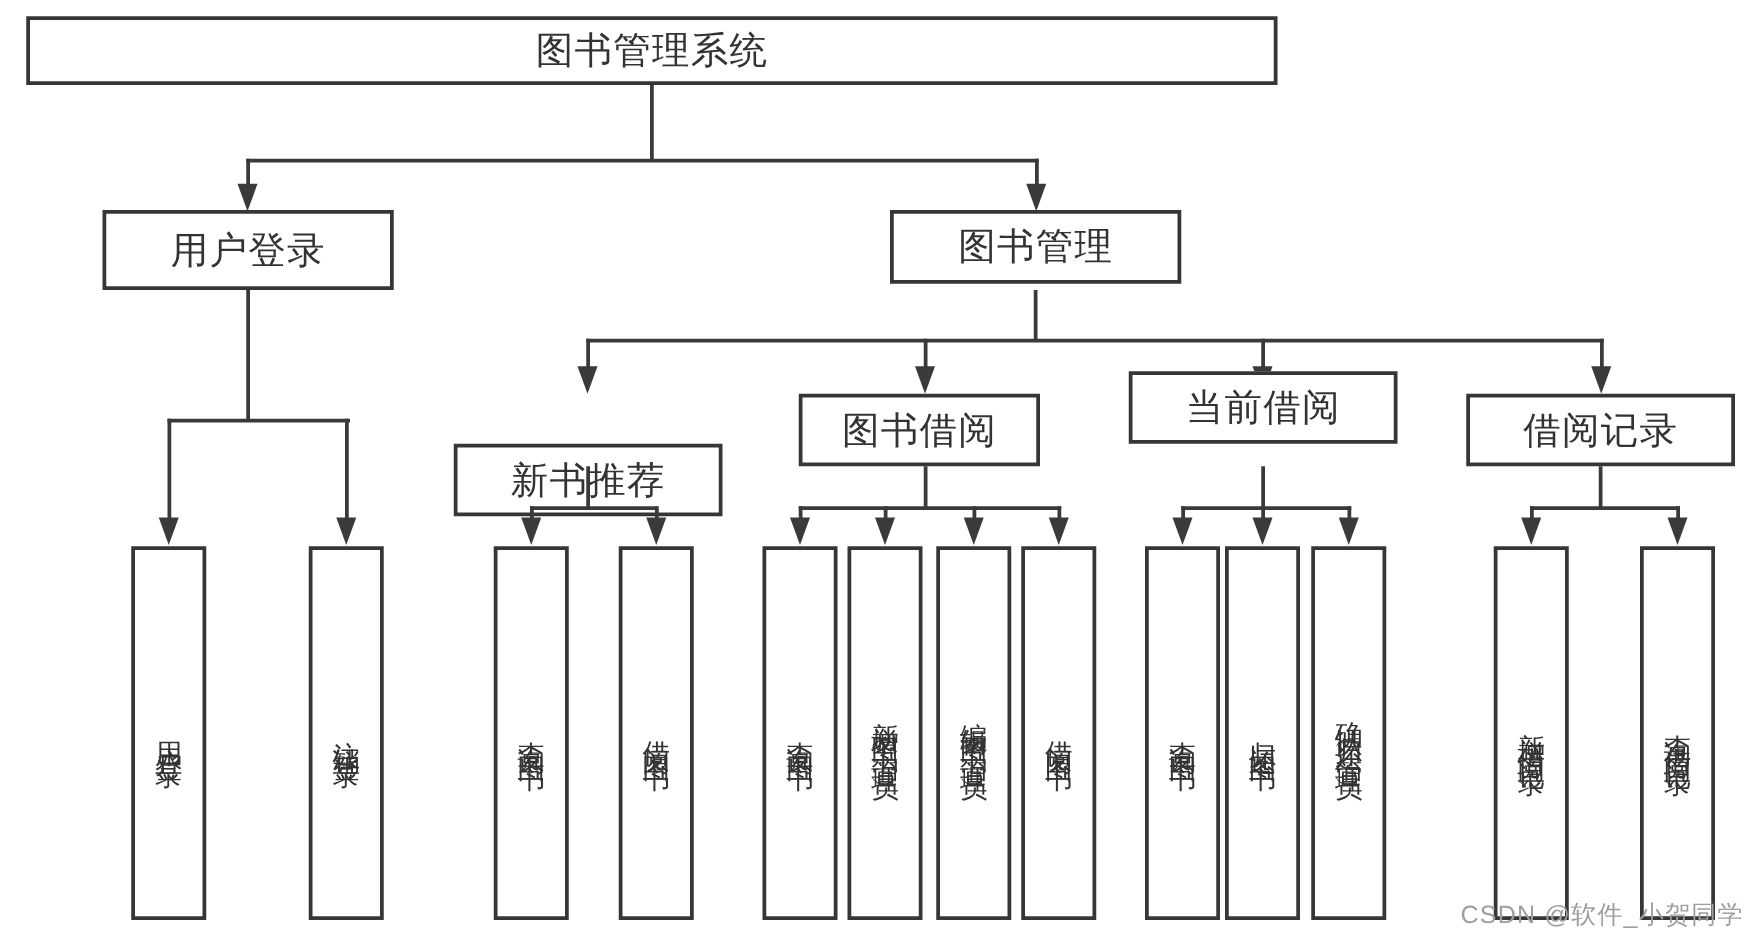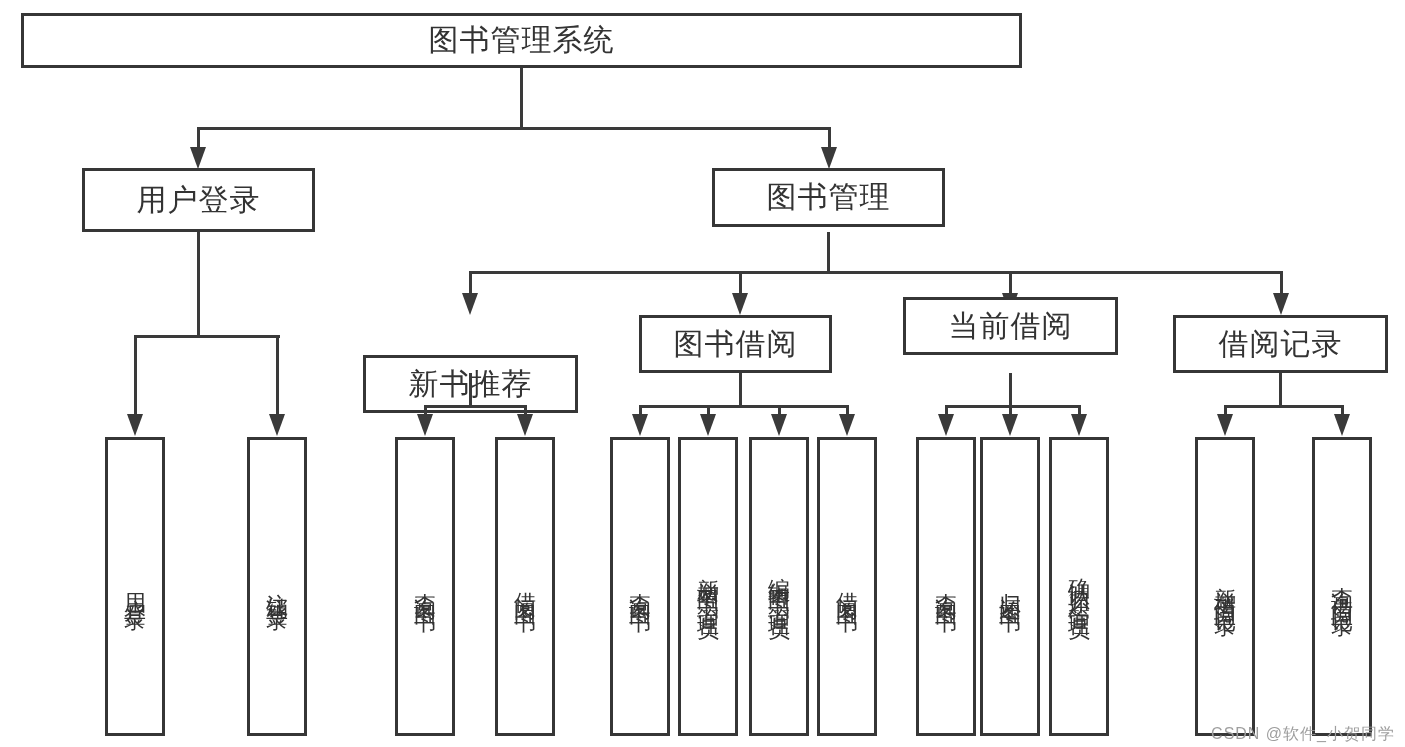--- a/index.html
+++ b/index.html
@@ -20,21 +20,21 @@
   .vline,.hline{position:absolute;background:#3a3a3a;}
   .vline{width:3px;}
   .hline{height:3px;}
   .arrow{
     position:absolute;width:0;height:0;
     border-left:8px solid transparent;border-right:8px solid transparent;
     border-top:22px solid #3a3a3a;
   }
   .watermark{
     position:absolute;right:10px;bottom:2px;z-index:10;
-    font-size:16px;color:#9e9e9e;letter-spacing:1px;
+    font-size:20px;color:#9e9e9e;letter-spacing:1px;
   }
 </style>
 </head>
 <body>
 
 <div class="canvas">
 
   <div class="box hbox" style="left:21px;top:13px;width:1001px;height:55px;">
     <span>图书管理系统</span>
   </div>

